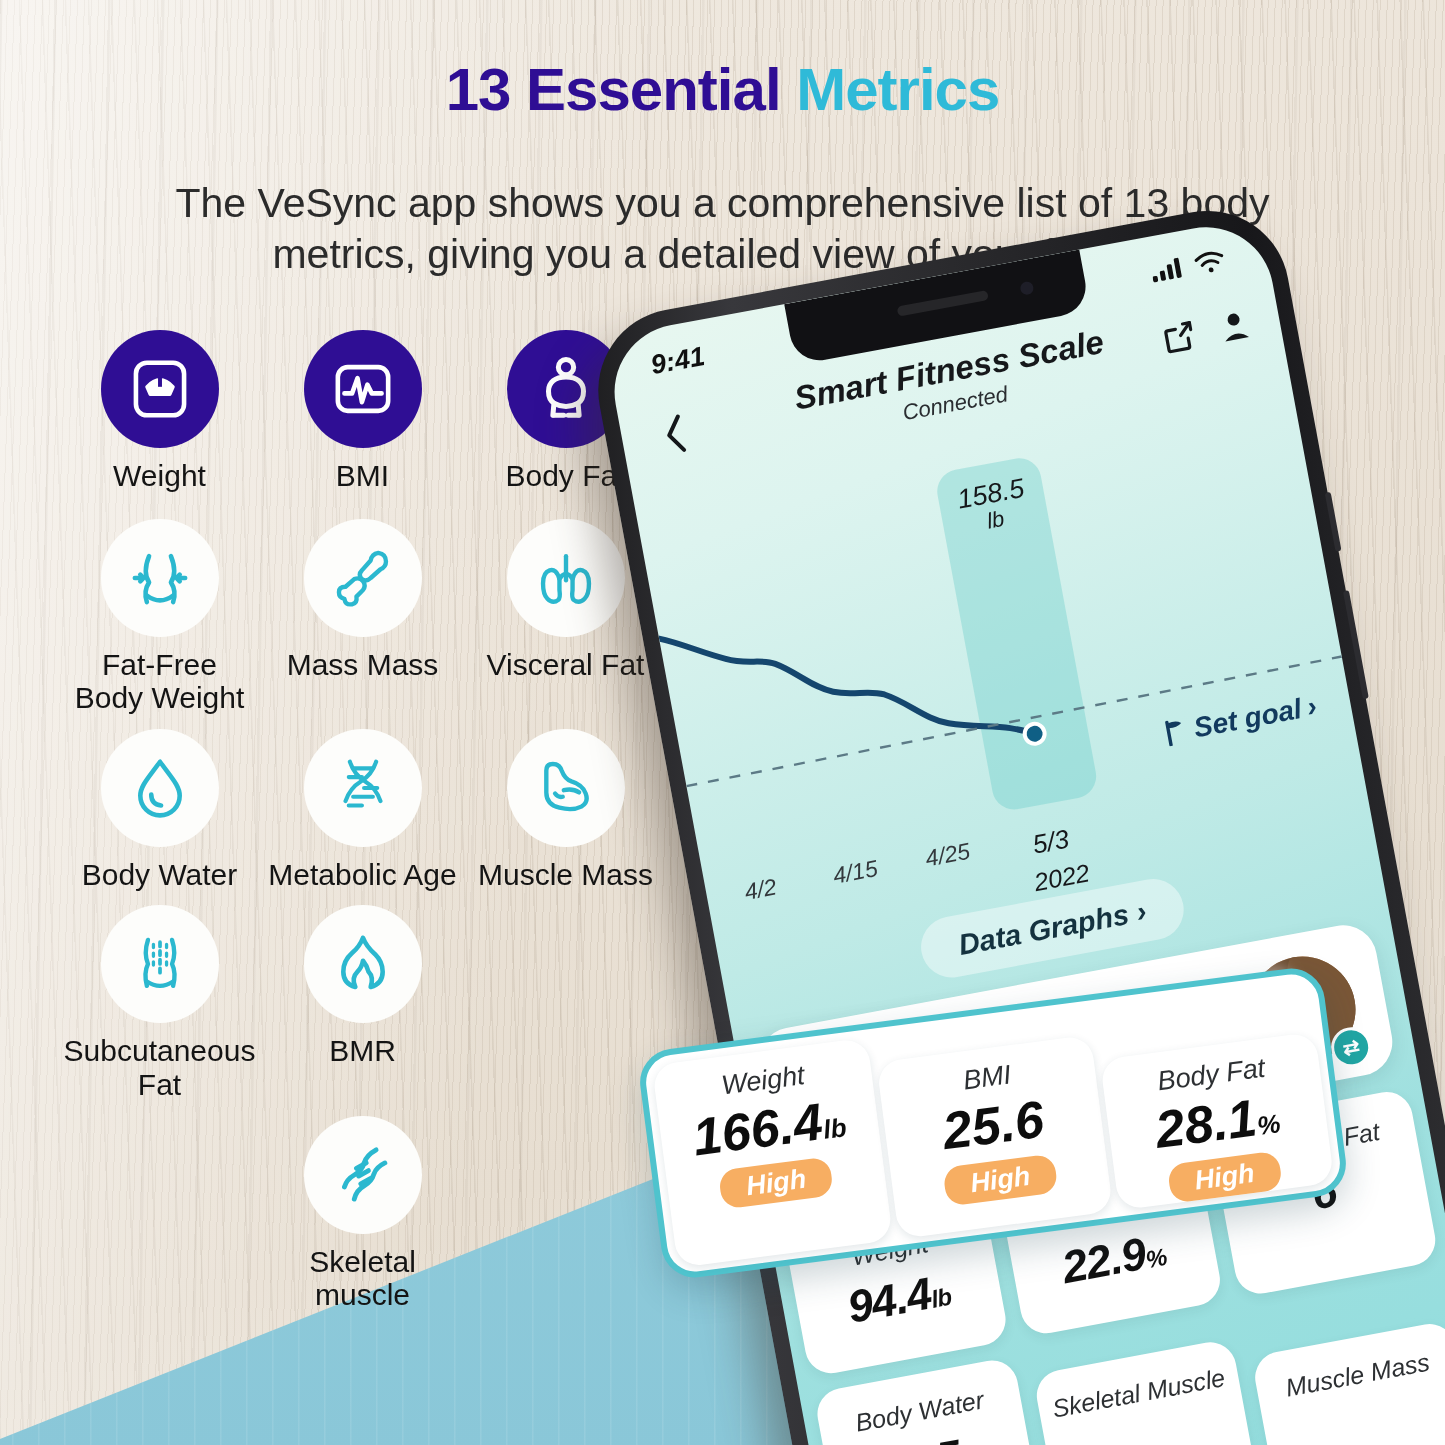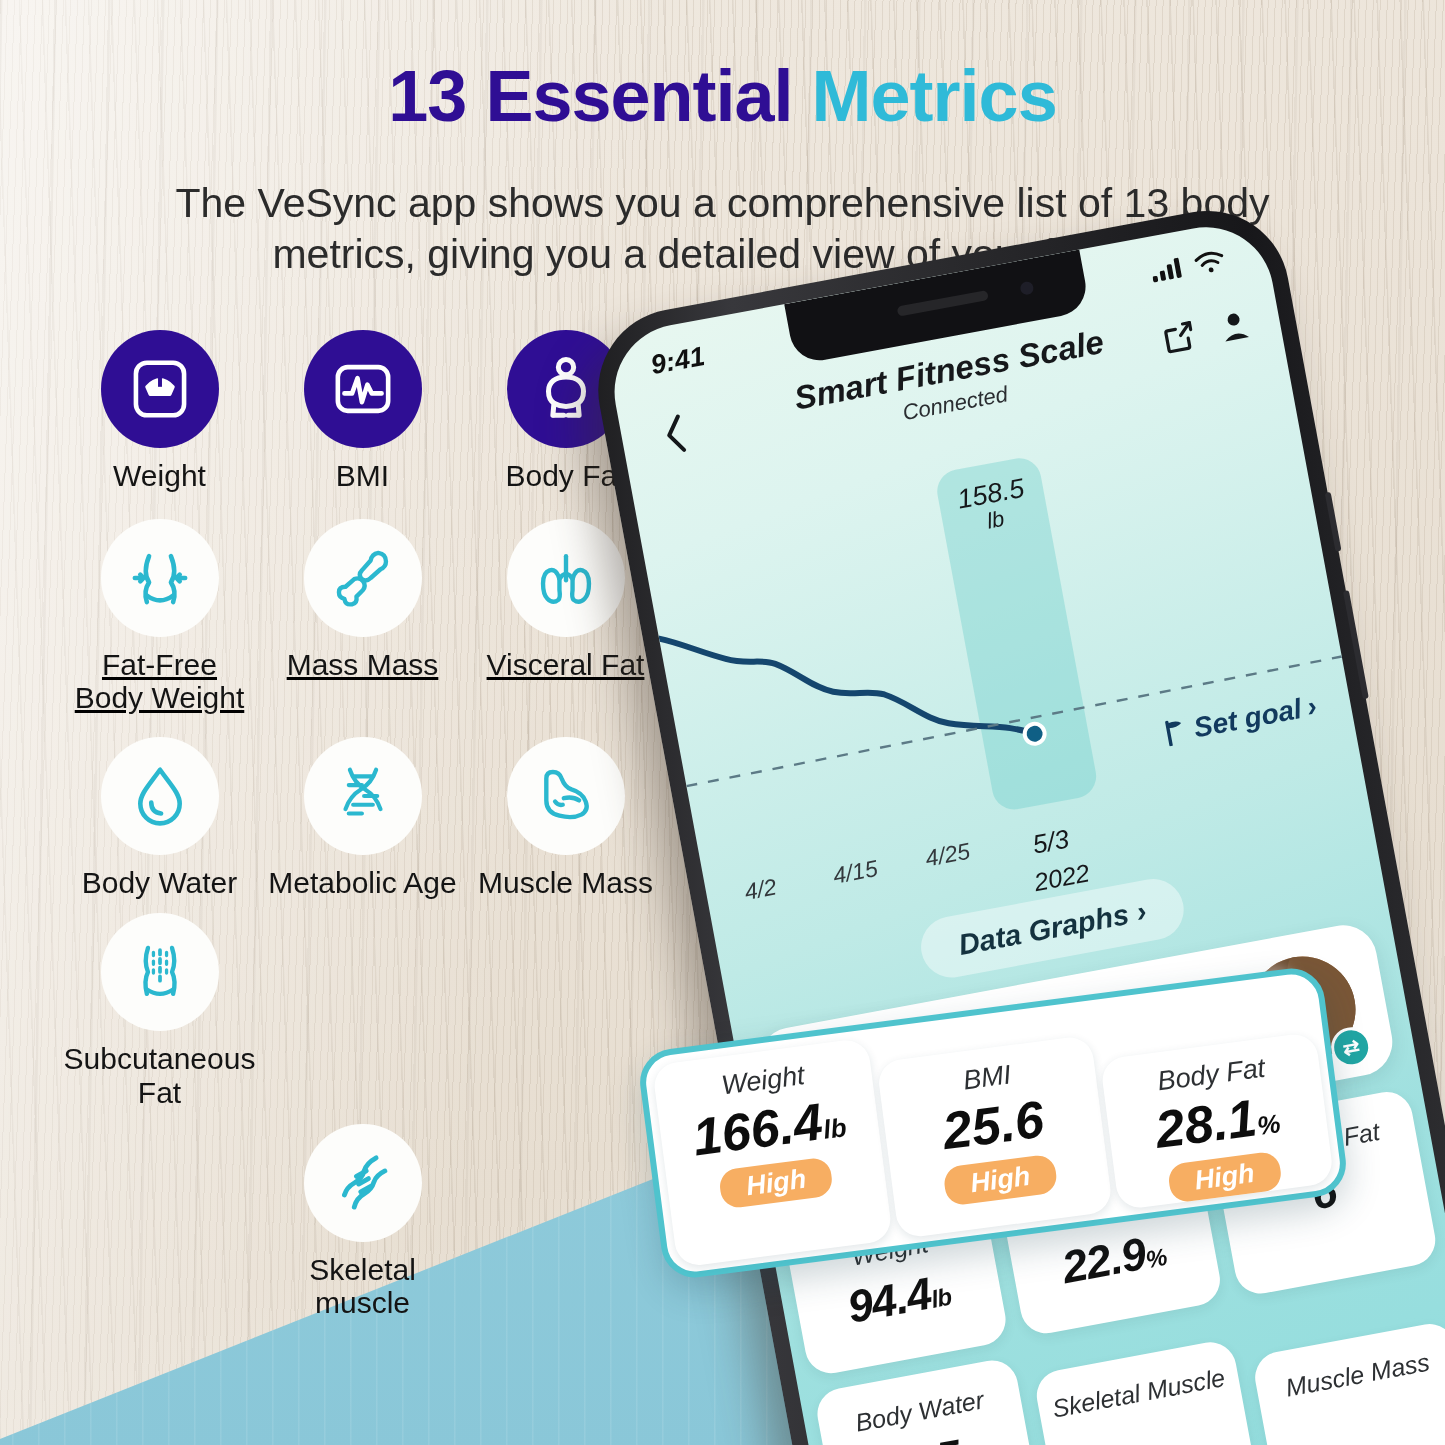--- a/index.html
+++ b/index.html
@@ -37,21 +37,21 @@
       repeating-linear-gradient(90deg,
         rgba(255,255,255,.10) 0px, rgba(255,255,255,.10) 1px,
         rgba(255,255,255,0) 2px, rgba(255,255,255,0) 26px),
       linear-gradient(180deg,#8fcddd 0%,#8ecada 55%,#8ac7d8 100%);
     clip-path: polygon(0% 100%, 100% 26%, 100% 100%);
   }
 
   
   .headline{
     position:absolute;top:60px;left:0;width:1445px;text-align:center;
-    font-size:72px;font-weight:bold;letter-spacing:-1px;line-height:1;
+    font-size:60px;font-weight:bold;letter-spacing:-1px;line-height:1;
   }
   .hl-a{color:#2f0e94;}
   .hl-b{color:#2fbad8;}
   .sub{
     position:absolute;top:178px;left:160px;width:1125px;text-align:center;
     font-size:41px;line-height:1.25;color:#2b2b2b;
   }
 
   
   .grid{position:absolute;left:58px;top:330px;width:620px;}
@@ -64,21 +64,21 @@
   }
   .bubble.dark{background:#2f0e94;}
   .bubble.light{background:#fdfdfb;}
   .bubble svg{display:block;}
   .cap{
     margin-top:11px;text-align:center;font-size:30px;color:#141414;
     line-height:1.12;font-weight:500;max-width:200px;
   }
 
   .r1{margin-bottom:26px;}
-  .r2{margin-bottom:22px;text-decoration:underline;}
+  .r2{margin-bottom:14px;}
   .r3{margin-bottom:14px;}
   .r4{margin-bottom:14px;}
   .r5{}
 
   
   .phone-wrap{
     position:absolute;left:700px;top:250px;
     width:700px;height:1330px;
     transform:rotate(-10.5deg);
     transform-origin:50% 50%;
@@ -353,20 +353,28 @@
             <path d="M21 10 q-4 12 0 22 -4 8 -1 20"></path>
             <path d="M43 10 q4 12 0 22 4 8 1 20"></path>
             <path d="M20 48 q12 8 24 0"></path>
             <path d="M32 12 v4 M32 20 v4 M32 28 v4 M32 36 v4" stroke-width="3.4"></path>
             <path d="M26 14 v3 M26 22 v3 M26 30 v3 M38 14 v3 M38 22 v3 M38 30 v3" stroke-width="3"></path>
           </svg>
         </div>
         <div class="cap"><span style="white-space:pre-line">Subcutaneous
 Fat</span></div>
       </div>
+      <div class="cell">
+        <div class="bubble light">
+          <svg width="70" height="70" viewBox="0 0 64 64" fill="none" stroke="#2bb8cf" stroke-width="4.2" stroke-linecap="round" stroke-linejoin="round">
+            <path d="M32 8 q-3 8 -10 14 -8 7 -8 17 0 11 11 14 -4 -8 2 -14 4 -4 5 -10 4 5 5 10 5 5 2 14 11 -3 11 -14 0 -9 -7 -16 -8 -7 -11 -15 z"></path>
+          </svg>
+        </div>
+        <div class="cap">BMR</div>
+      </div>
     </div>
 
     <div class="grow r5" style="padding-left:203px;">
       <div class="cell">
         <div class="bubble light">
           <svg width="70" height="70" viewBox="0 0 64 64" fill="none" stroke="#2bb8cf" stroke-width="4.4" stroke-linecap="round" stroke-linejoin="round">
             <path d="M44 9 q-9 5 -11 12 -2 7 -9 11 -7 4 -9 11"></path>
             <path d="M52 21 q-8 4 -10 10 -2 7 -9 11 -7 4 -9 12"></path>
             <path d="M26 26 l9 -5 M28 33 l9 -5 M30 40 l9 -5"></path>
           </svg>

